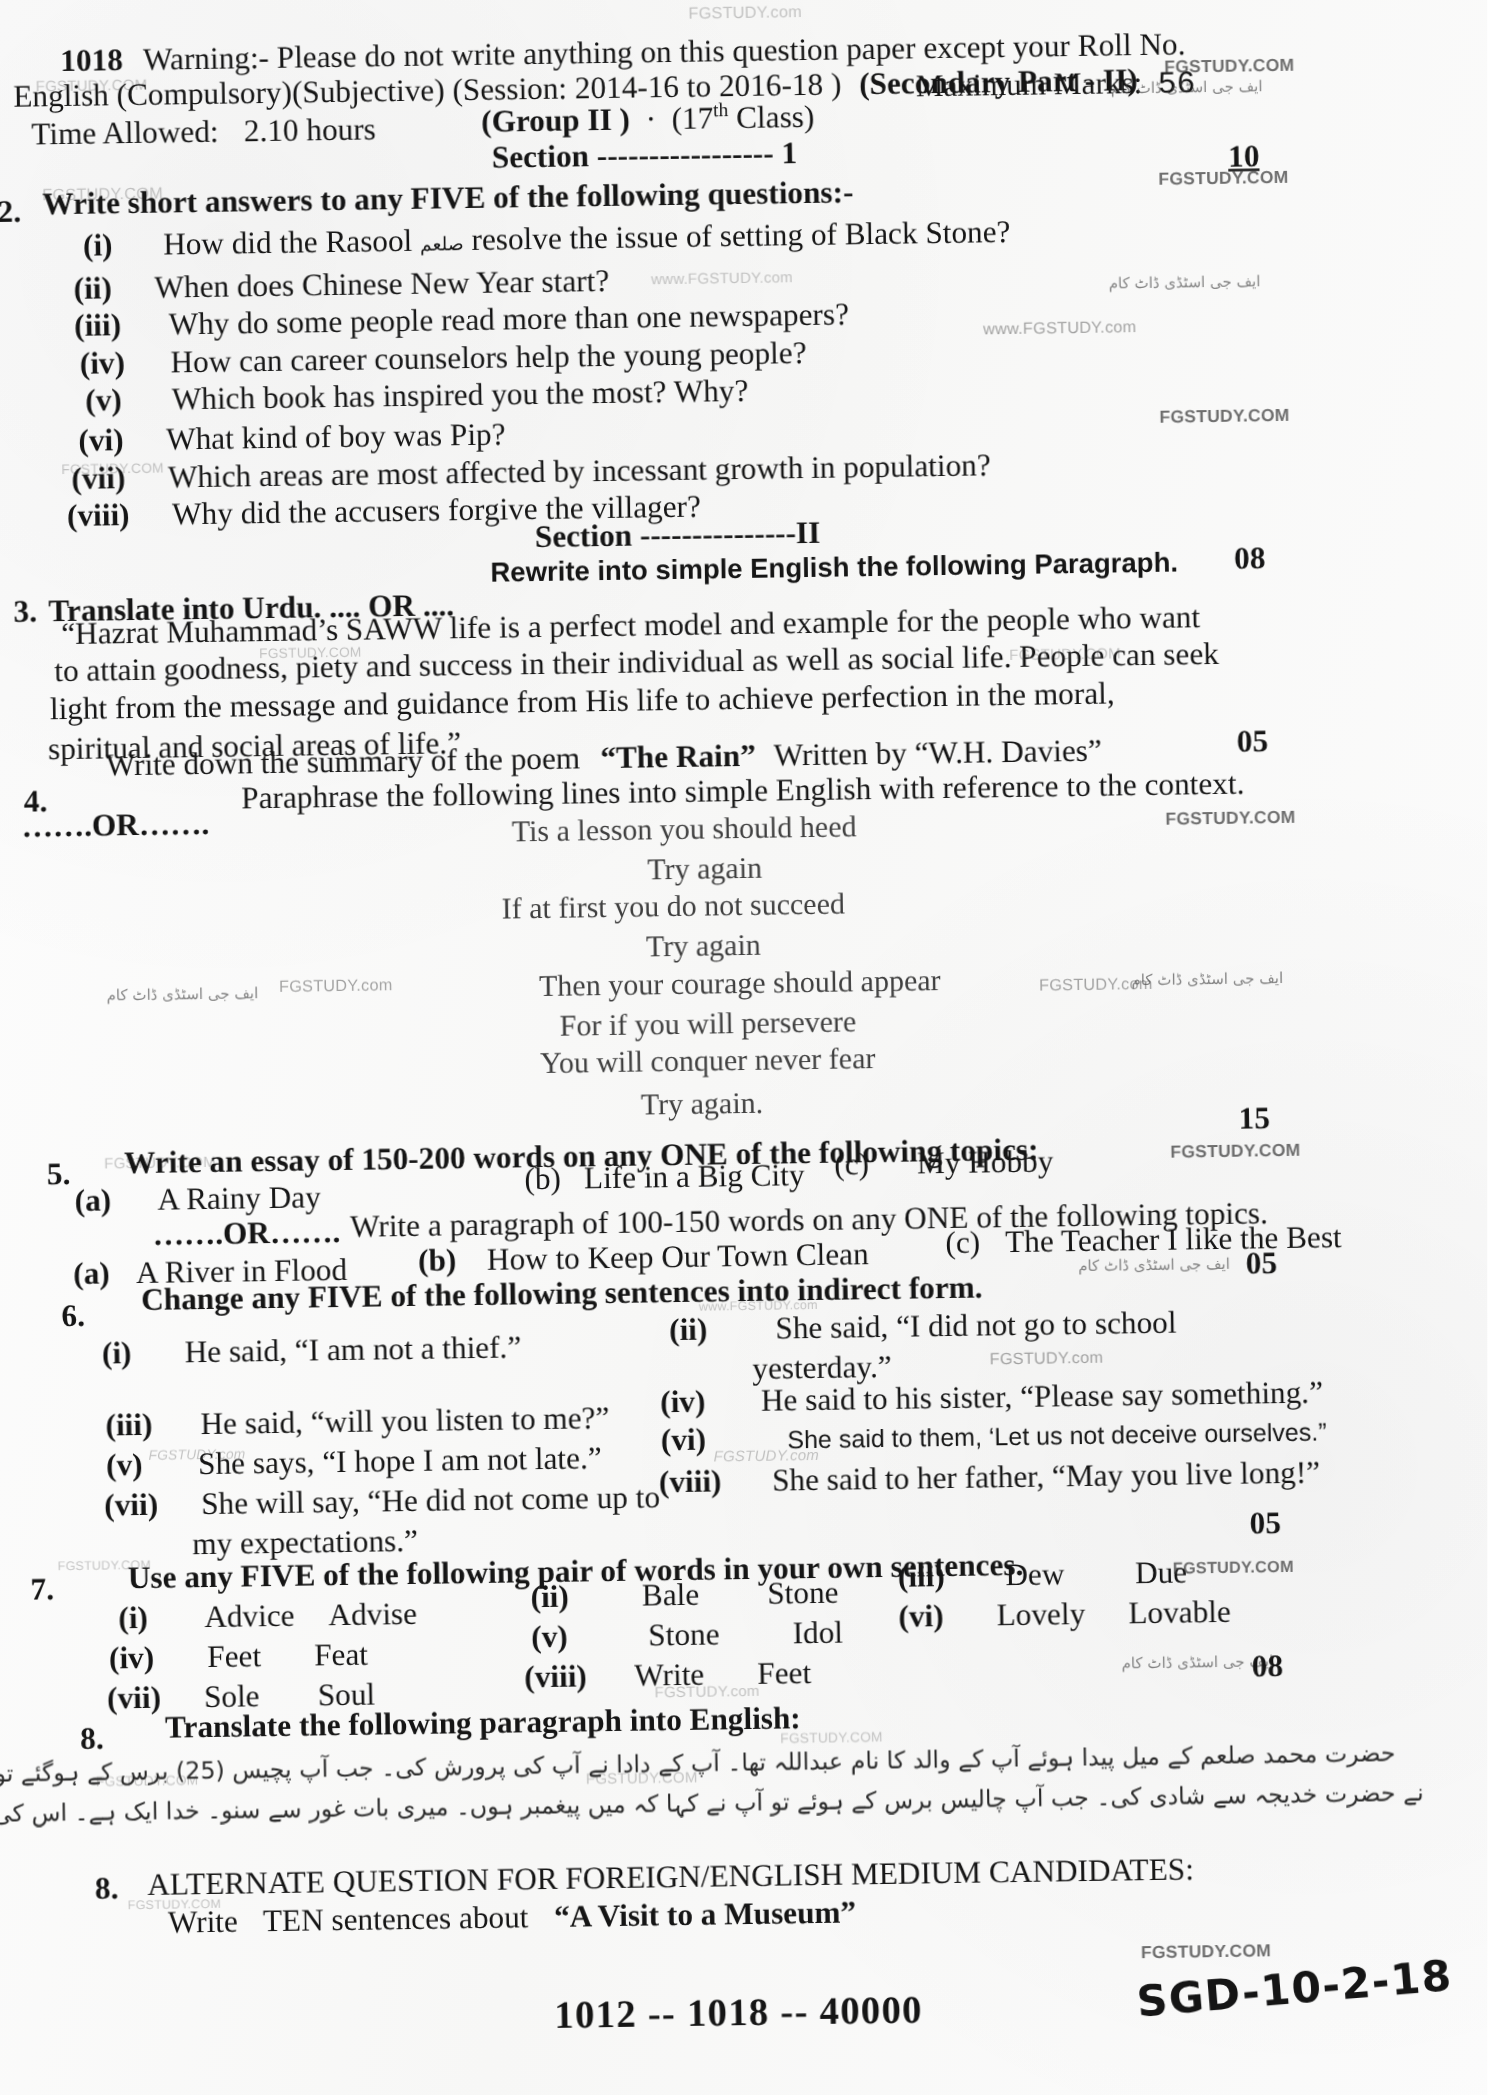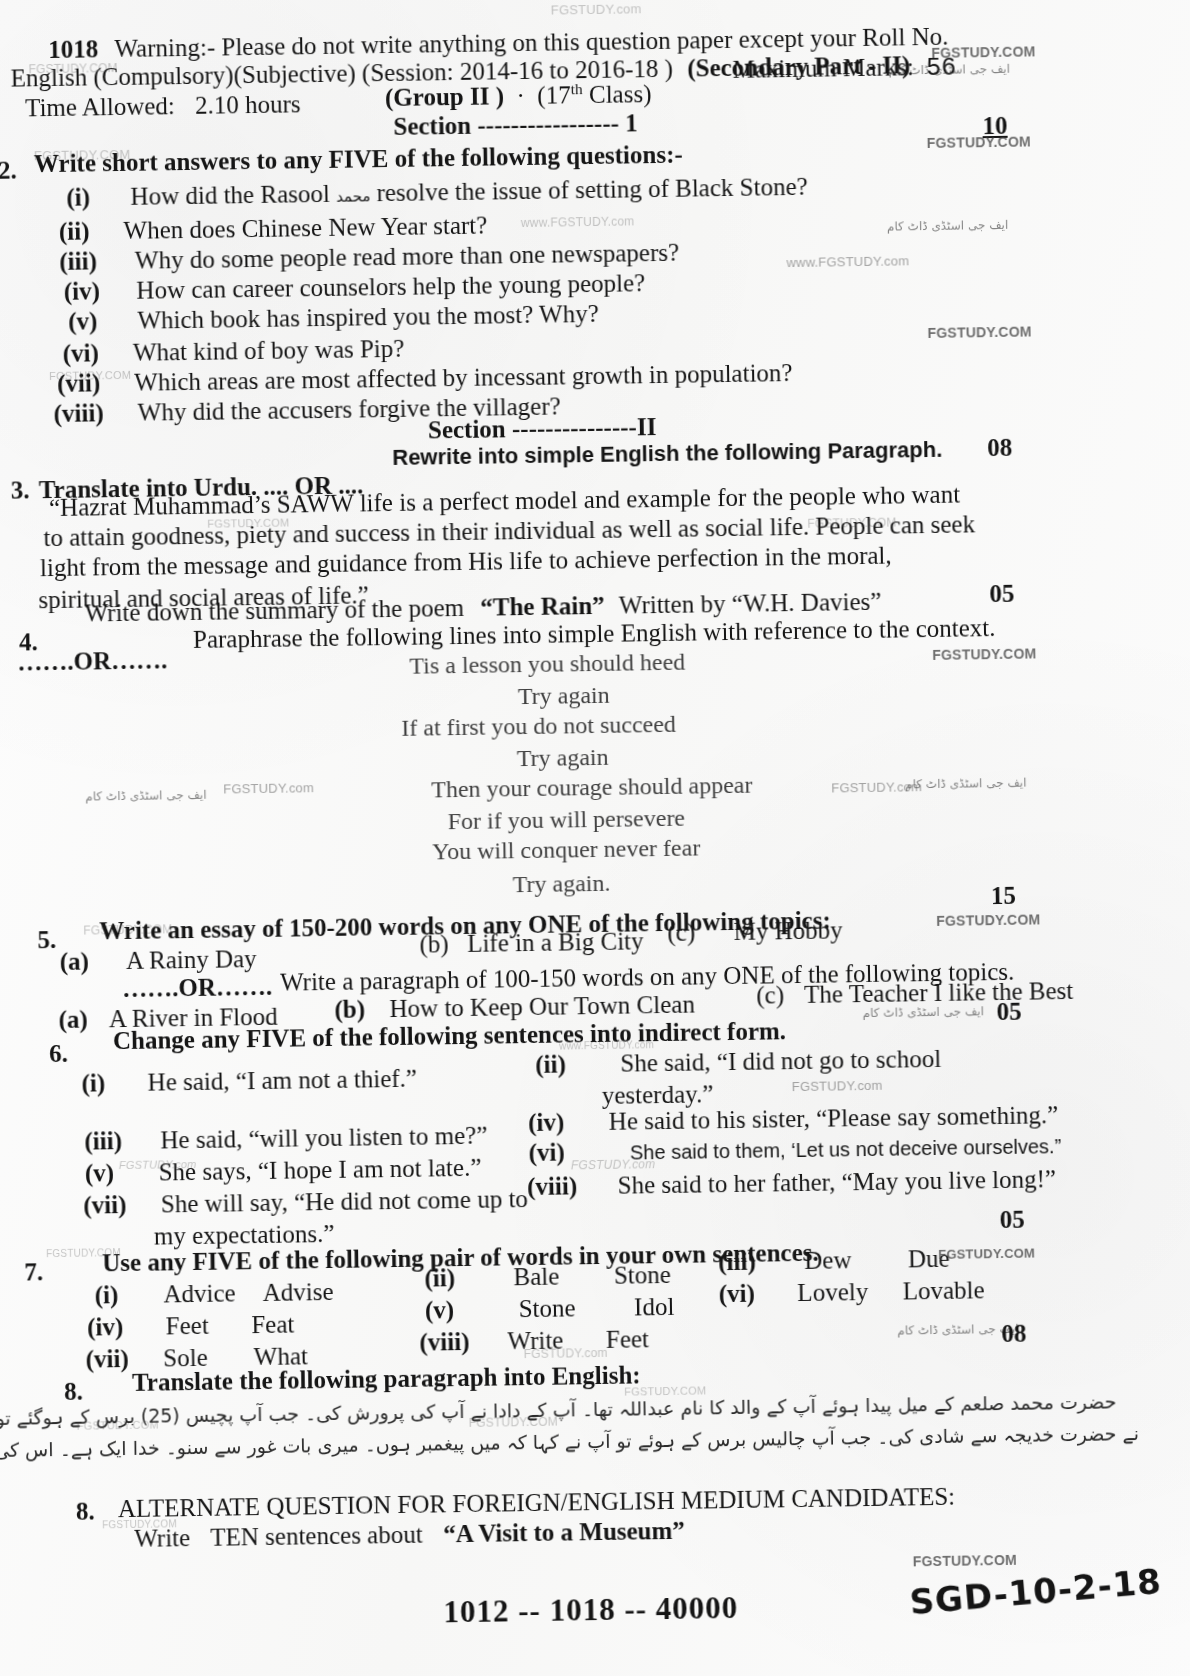--- a/index.html
+++ b/index.html
@@ -94,21 +94,21 @@
   <div class="abs wm" style="left:937px;top:140px;font-size:14px;">FGSTUDY.COM</div>
   <div class="abs wm xlight" style="left:44px;top:140px;font-size:13px;">FGSTUDY.COM</div>
 
   <div class="abs q-lead" style="left:8px;top:148px;">2.</div>
   <div class="abs q-lead" style="left:44px;top:142px;">Write short answers to any FIVE  of the following questions:-</div>
 
   <div class="abs q-body" style="left:76px;top:176px;">
     <span class="b">(i)</span>
     <span style="display:inline-block;width:28px;"></span>
     <span>How did the Rasool</span>
-    <span class="urdu" style="font-size:15px;">محمد</span>
+    <span class="urdu" style="font-size:15px;">صلعم</span>
     <span>resolve the issue of setting of Black Stone?</span>
   </div>
 
   <div class="abs q-body" style="left:68px;top:210px;">
     <span class="b">(ii)</span>
     <span style="display:inline-block;width:22px;"></span>
     <span>When does Chinese New Year start?</span>
   </div>
   <div class="abs wm xlight" style="left:530px;top:215px;font-size:12px;">www.FGSTUDY.com</div>
   <div class="abs urdu-wm" style="left:896px;top:224px;font-size:12px;">ایف جی اسٹڈی ڈاٹ کام</div>
@@ -314,21 +314,21 @@
     <span style="display:inline-block;width:30px;"></span>
     <span>Feet</span>
     <span style="display:inline-block;width:30px;"></span>
     <span>Feat</span>
   </div>
   <div class="abs q-body" style="left:78px;top:1338px;">
     <span class="b">(vii)</span>
     <span style="display:inline-block;width:22px;"></span>
     <span>Sole</span>
     <span style="display:inline-block;width:34px;"></span>
-    <span>What</span>
+    <span>Soul</span>
   </div>
 
   <div class="abs q-body" style="left:418px;top:1262px;">
     <span class="b">(ii)</span>
     <span style="display:inline-block;width:46px;"></span>
     <span>Bale</span>
     <span style="display:inline-block;width:42px;"></span>
     <span>Stone</span>
   </div>
   <div class="abs q-body" style="left:418px;top:1294px;">

